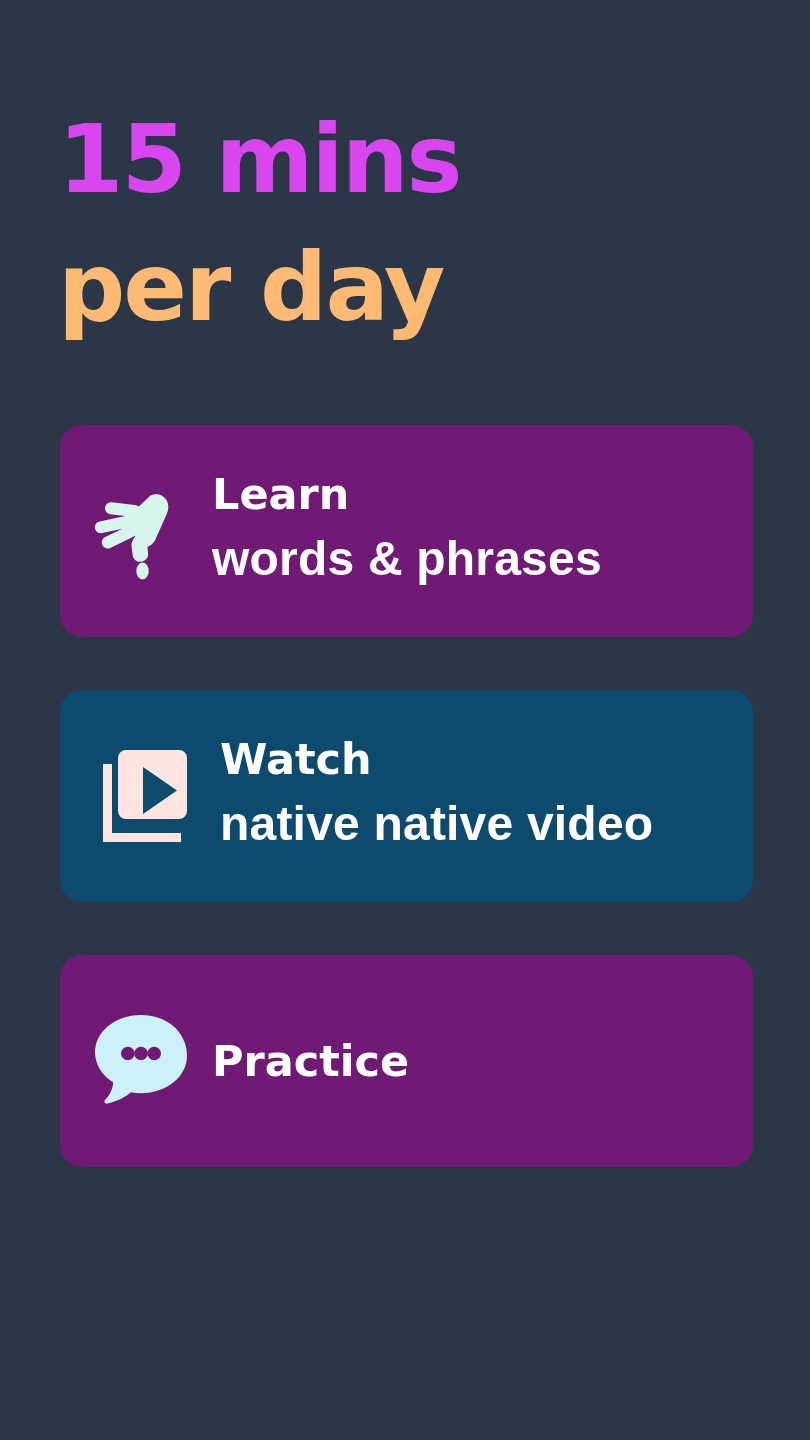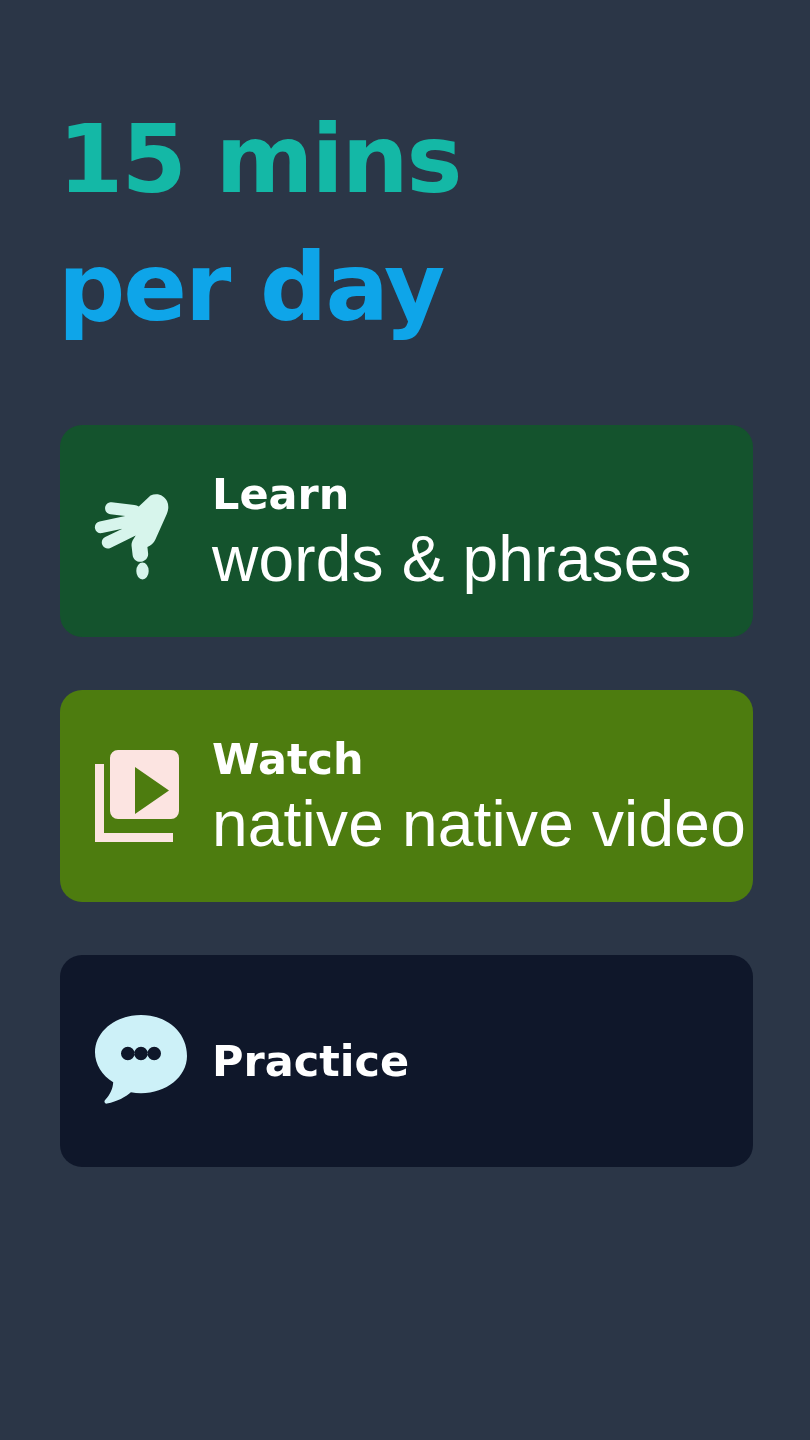--- a/index.html
+++ b/index.html
@@ -29,22 +29,22 @@
   .headline-line {
     display:block;
     font-family:"DejaVu Sans", sans-serif;
     font-weight:bold;
     font-size:94px;
     line-height:128px;
     letter-spacing:-2px;
     white-space:nowrap;
   }
 
-  .headline-line.l1 { color:#14b8a6; }
-  .headline-line.l2 { color:#0ea5e9; }
+  .headline-line.l1 { color:#d946ef; }
+  .headline-line.l2 { color:#fdba74; }
 
   
   .cards {
     position:absolute;
     left:60px;
     top:425px;
     width:693px;
   }
 
   .card {
@@ -84,81 +84,81 @@
     font-weight:bold;
     font-size:43px;
     line-height:56px;
     color:#ffffff;
     letter-spacing:0px;
     white-space:nowrap;
   }
 
   .card-sub {
     font-family:"Liberation Sans", sans-serif;
-    font-weight:400;
-    font-size:64px;
+    font-weight:700;
+    font-size:48px;
     line-height:74px;
     color:#ffffff;
     letter-spacing:0.2px;
     white-space:nowrap;
   }
 
   
 </style>
 </head>
 <body style="background: rgb(43, 54, 71);">
 
 <div class="headline">
   <span class="headline-line l1">15 mins</span>
   <span class="headline-line l2">per day</span>
 </div>
 
 <div class="cards">
 
-  <div class="card" id="card-0" style="background: #14532d;">
+  <div class="card" id="card-0" style="background: #701a75;">
     <div class="card-icon">
       <svg width="104" height="104" viewBox="0 0 104 104" aria-hidden="true">
         <g id="icon-fill-0" fill="#d7f5ec">
           <path d="M61.5 16.5c6.4-3.2 13.8-0.6 16.6 5.8 1.7 3.9 1.6 8.2-0.2 12.4
                    L66.5 60.2c-1.2 2.8-3.2 5-5.7 6.5l-2.4 1.4 0.7 6.1c0.5 4.3-2.6 8.1-6.9 8.6
                    -4.3 0.5-8.1-2.6-8.6-6.9l-1-8.7c-0.3-2.4 0.3-4.8 1.6-6.8l2.5-3.8
                    -25.3 12.3c-3 1.5-6.6 0.2-8-2.8-1.5-3-0.2-6.6 2.8-8l17.2-8.4
                    -20.3 4.4c-3.2 0.7-6.4-1.3-7.1-4.6-0.7-3.2 1.3-6.4 4.6-7.1l25.6-5.5
                    -14.8-1.7c-3.3-0.4-5.6-3.3-5.3-6.6 0.4-3.3 3.3-5.6 6.6-5.3l22.7 2.6
                    c1.6 0.2 3.1 0.7 4.4 1.6z"></path>
           <ellipse cx="53.5" cy="92" rx="6.2" ry="8.4"></ellipse>
         </g>
       </svg>
     </div>
     <div class="card-text">
       <span class="card-title">Learn</span>
       <span class="card-sub">words &amp; phrases</span>
     </div>
   </div>
 
-  <div class="card" id="card-1" style="background: #4d7c0f;">
+  <div class="card" id="card-1" style="background: #0c4a6e; padding-left: 8px;">
     <div class="card-icon">
       <svg width="100" height="100" viewBox="0 0 100 100" aria-hidden="true">
         <g id="icon-fill-1" fill="#fce4e1">
 
           <path d="M4 18 h9 v69 h69 v9 H4 Z"></path>
 
           <path fill-rule="evenodd" d="M27 4 h53 a8 8 0 0 1 8 8 v53 a8 8 0 0 1 -8 8 H27 a8 8 0 0 1 -8 -8
                    V12 a8 8 0 0 1 8 -8 Z
                    M44 21 v47 l34 -23.5 Z"></path>
         </g>
       </svg>
     </div>
     <div class="card-text">
       <span class="card-title">Watch</span>
       <span class="card-sub">native native video</span>
     </div>
   </div>
 
-  <div class="card" id="card-2" style="background: #0f172a;">
+  <div class="card" id="card-2" style="background: #701a75;">
     <div class="card-icon">
       <svg width="102" height="102" viewBox="0 0 102 102" aria-hidden="true">
         <g id="icon-fill-2" fill="#cdf1f8">
           <path fill-rule="evenodd" d="M51 5C25.8 5 5 21.4 5 42.2c0 12.2 7.1 23.1 18.2 30.1
                    -0.3 6.3-3.1 12.6-8.1 17.6-1.5 1.6-0.2 4.1 1.9 3.7
                    10.4-2.1 18.6-6.6 23.9-11.3 3.2 0.6 6.6 0.9 10.1 0.9
                    25.2 0 46-16.4 46-37.2C97 21.4 76.2 5 51 5Z
                    M31 43.5a6.8 6.8 0 1 1 13.6 0 6.8 6.8 0 0 1 -13.6 0Z
                    M44.2 43.5a6.8 6.8 0 1 1 13.6 0 6.8 6.8 0 0 1 -13.6 0Z
                    M57.4 43.5a6.8 6.8 0 1 1 13.6 0 6.8 6.8 0 0 1 -13.6 0Z"></path>

